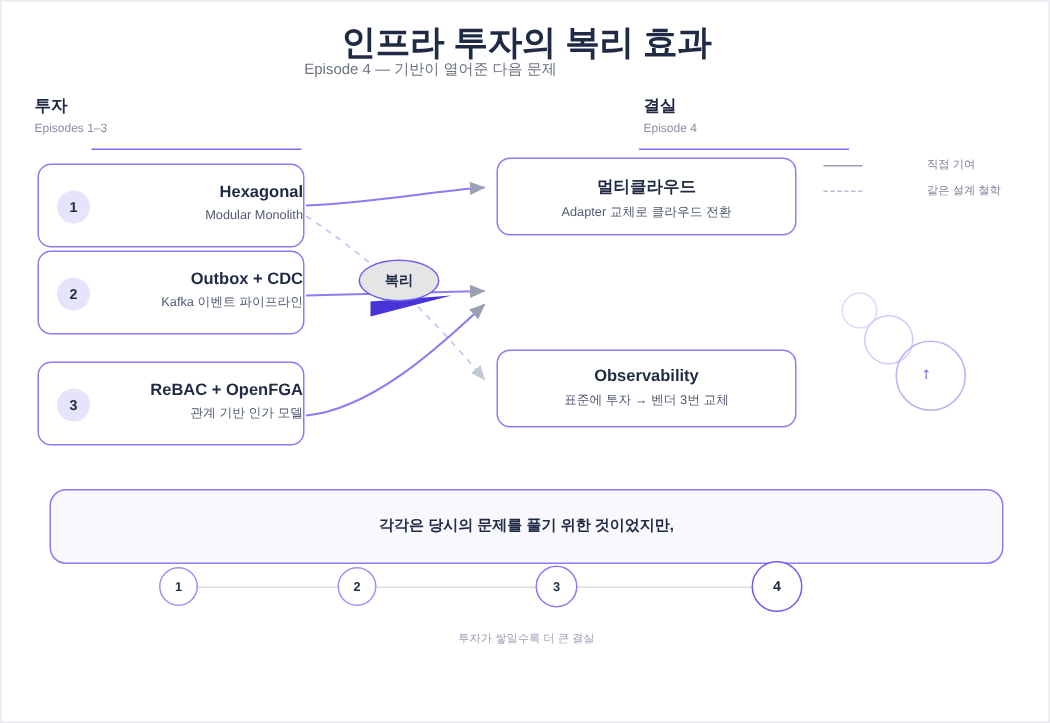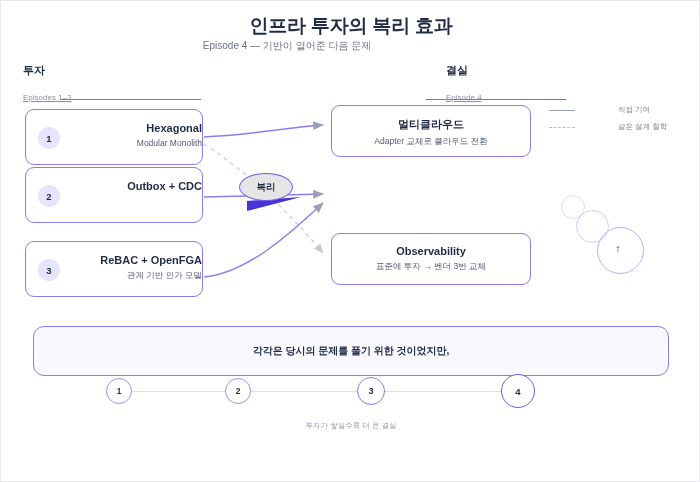--- a/index.html
+++ b/index.html
@@ -20,21 +20,21 @@
     overflow: hidden;
   }
 
   
   .title {
     position: absolute;
     top: 12px;
     left: 0;
     width: 700px;
     text-align: center;
-    font-size: 19px;
+    font-size: 23px;
     font-weight: bold;
     color: #1f2a44;
     letter-spacing: -0.2px;
   }
   .subtitle {
     position: absolute;
     top: 38px;
     left: 0;
     width: 572px;
     text-align: center;
@@ -49,25 +49,24 @@
     width: 180px;
   }
   .col-head .ch-title {
     font-size: 11px;
     font-weight: bold;
     color: #1f2a44;
   }
   .col-head .ch-sub {
     font-size: 8px;
     color: #8a8fa3;
-    margin-top: 15px;
-    text-decoration: underline;
+    margin-top: 3px;
   }
   #col-left  { left: 22px;  top: 62px; }
-  #col-right { left: 445px; top: 62px; }
+  #col-right { left: 428px; top: 62px; }
 
   .col-rule {
     position: absolute;
     height: 1px;
     background: #7b6cf0;
   }
   #rule-left  { left: 60px;  top: 98px; width: 140px; }
   #rule-right { left: 425px; top: 98px; width: 140px; }
 
   
@@ -300,20 +299,21 @@
   <div class="compound-label">복리</div>
 
   <div class="card left" id="card-l1">
     <div class="badge">1</div>
     <div class="card-title">Hexagonal</div>
     <div class="card-sub">Modular Monolith</div>
   </div>
   <div class="card left" id="card-l2">
     <div class="badge">2</div>
     <div class="card-title">Outbox + CDC</div>
+    <div class="card-sub">Kafka 이벤트 파이프라인</div>
   </div>
   <div class="card left" id="card-l3">
     <div class="badge">3</div>
     <div class="card-title">ReBAC + OpenFGA</div>
     <div class="card-sub">관계 기반 인가 모델</div>
   </div>
 
   <div class="card right" id="card-r1">
     <div class="card-title">멀티클라우드</div>
     <div class="card-sub">Adapter 교체로 클라우드 전환</div>

